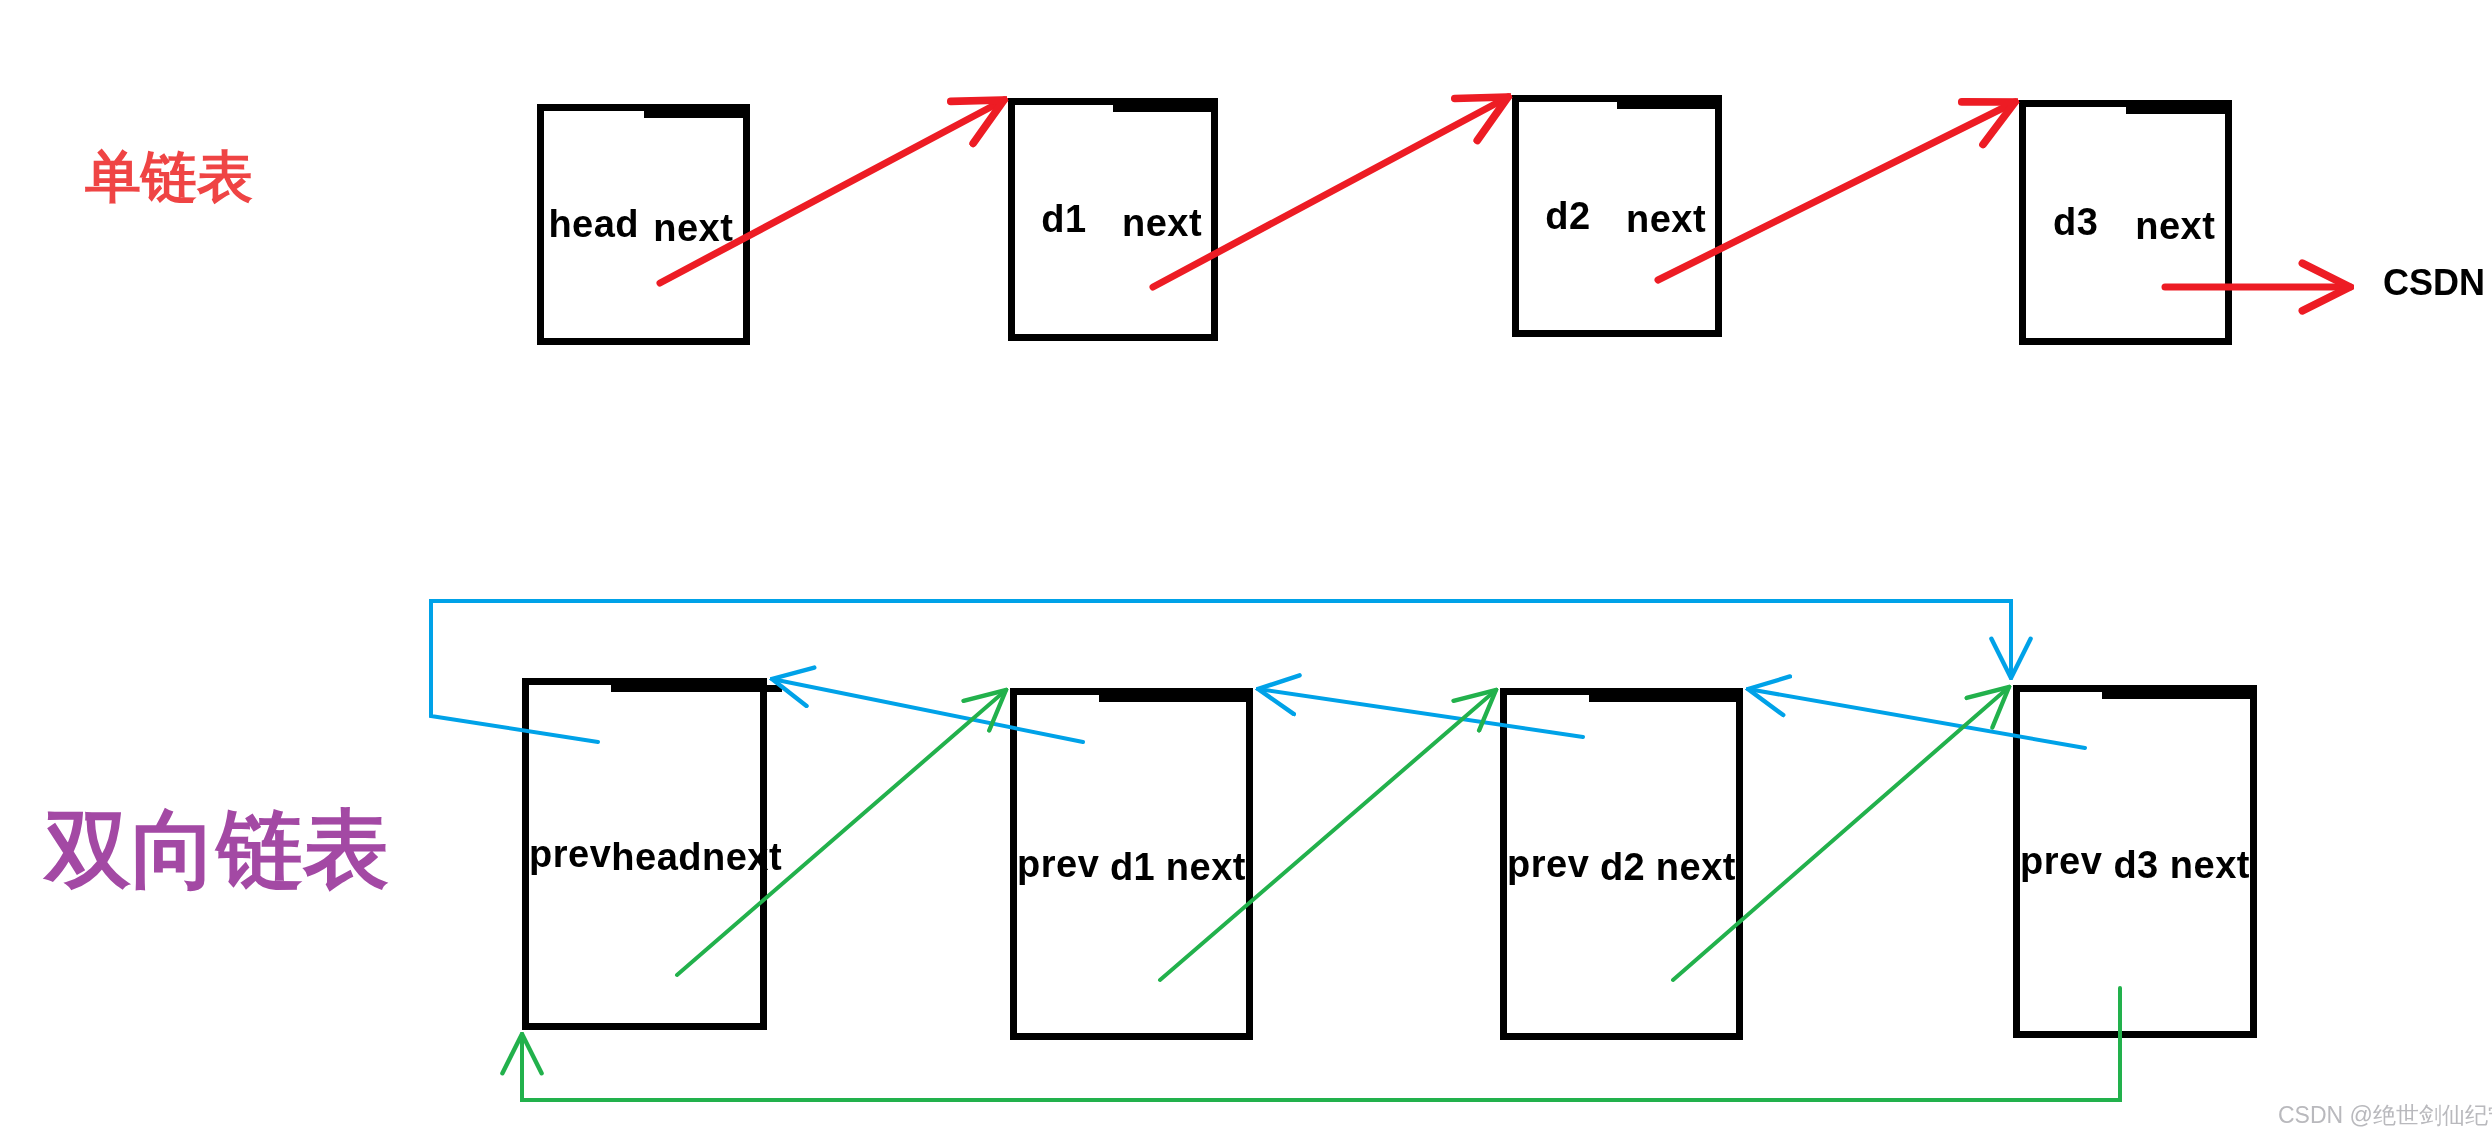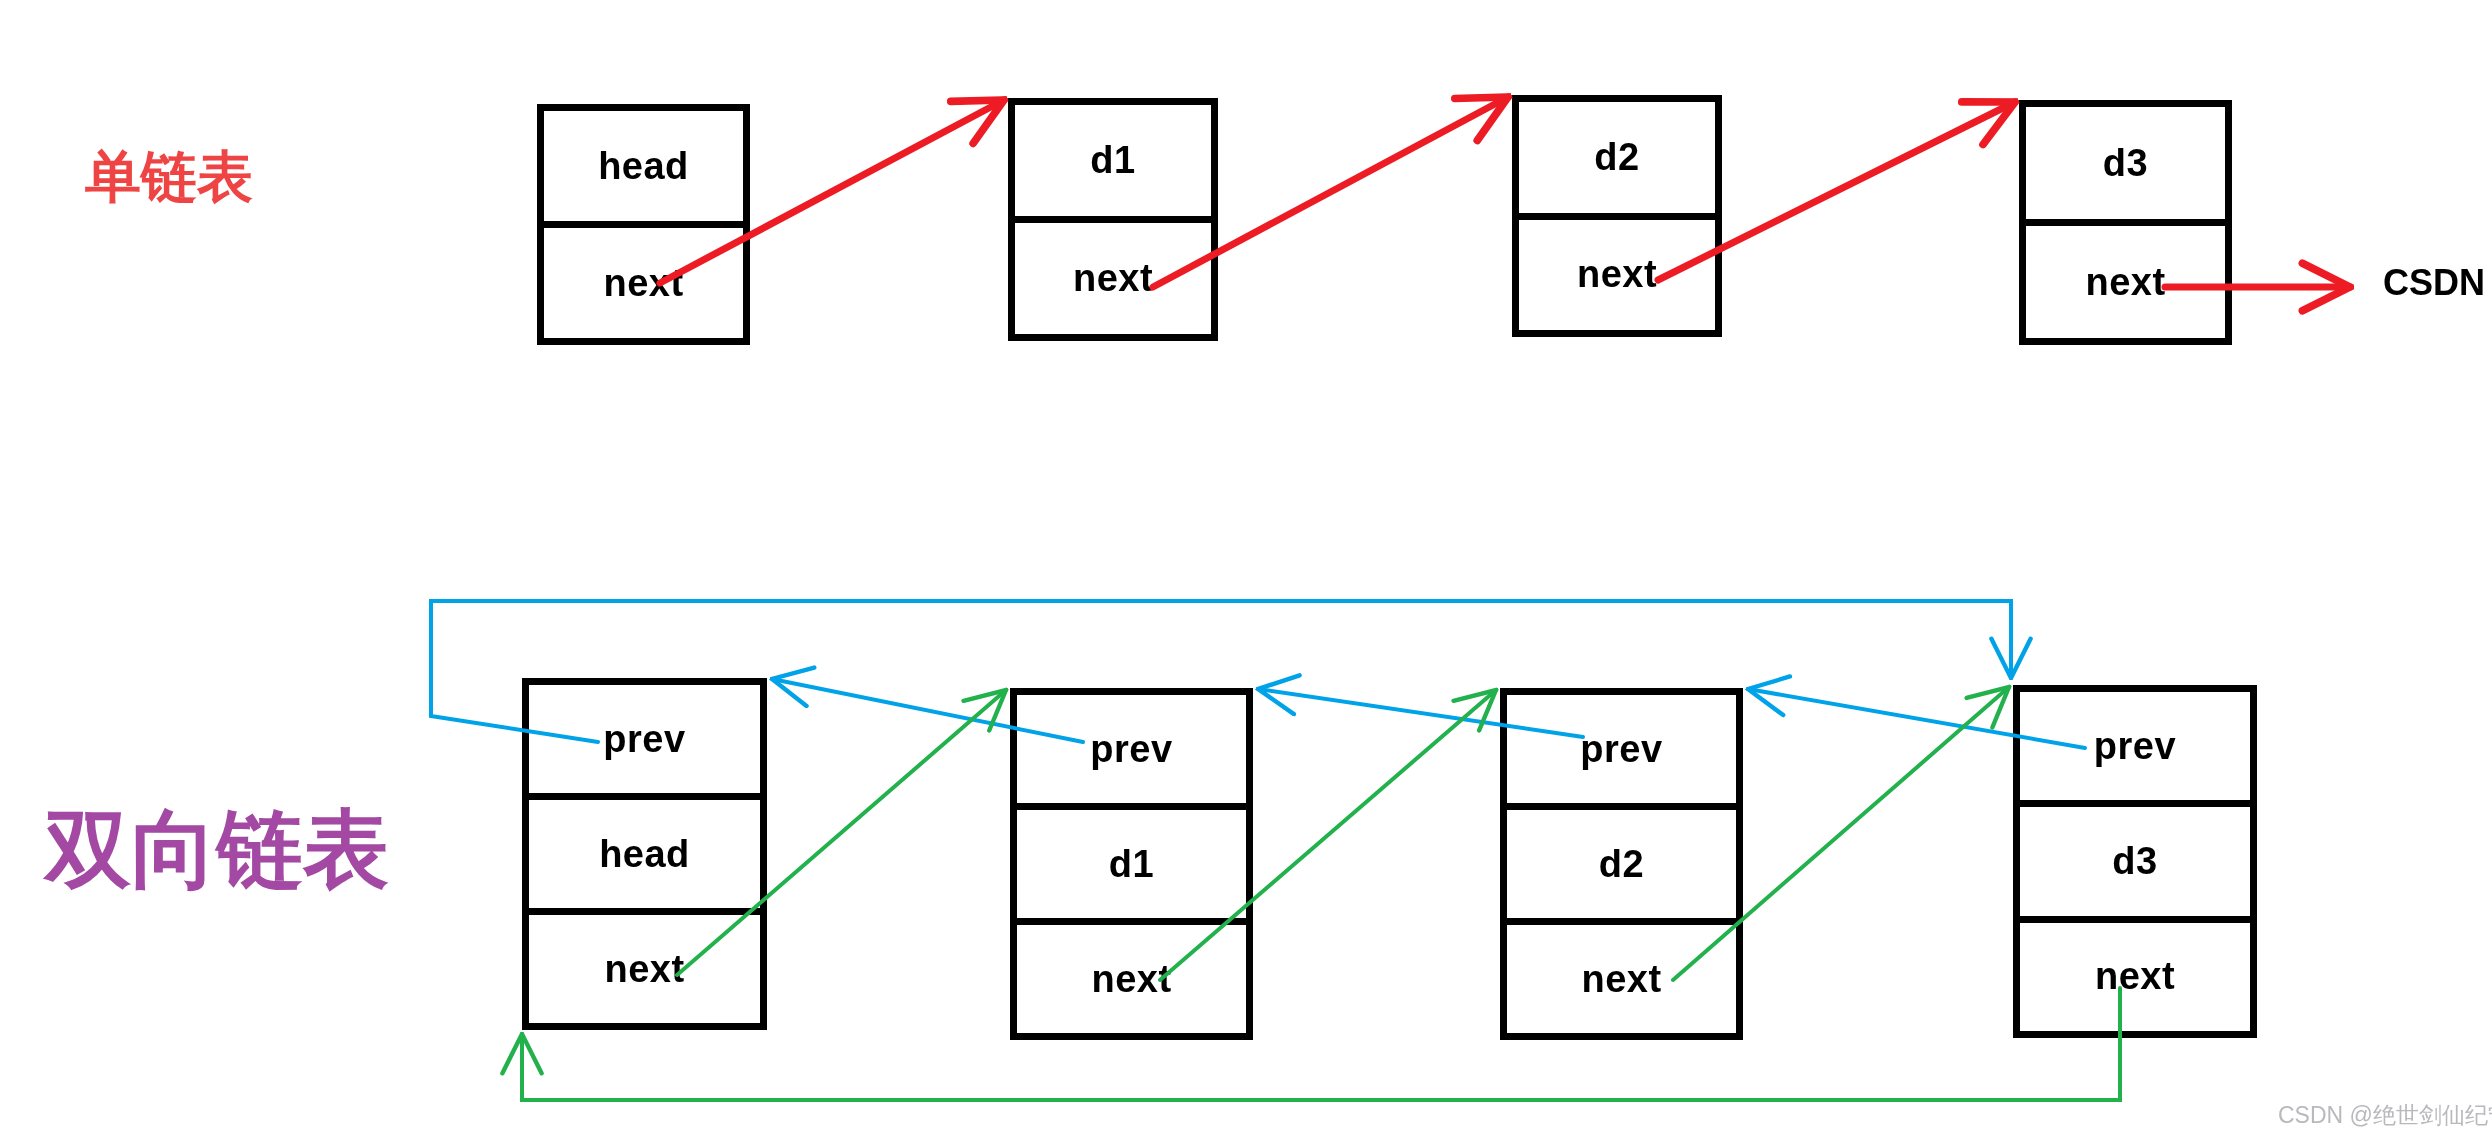--- a/index.html
+++ b/index.html
@@ -9,21 +9,21 @@
     height:1137px;
     overflow:hidden;
     font-family:"Liberation Sans", sans-serif;
     background:#ffffff;
   }
   .node{
     position:absolute;
     box-sizing:border-box;
     border:7px solid #000;
     display:flex;
-    flex-direction:column;
+    flex-direction:row;
     background:transparent;
   }
   .cell{
     flex:1;
     display:flex;
     align-items:center;
     justify-content:center;
   }
   .cell + .cell{ border-top:7px solid #000; }
   .cell-label{

